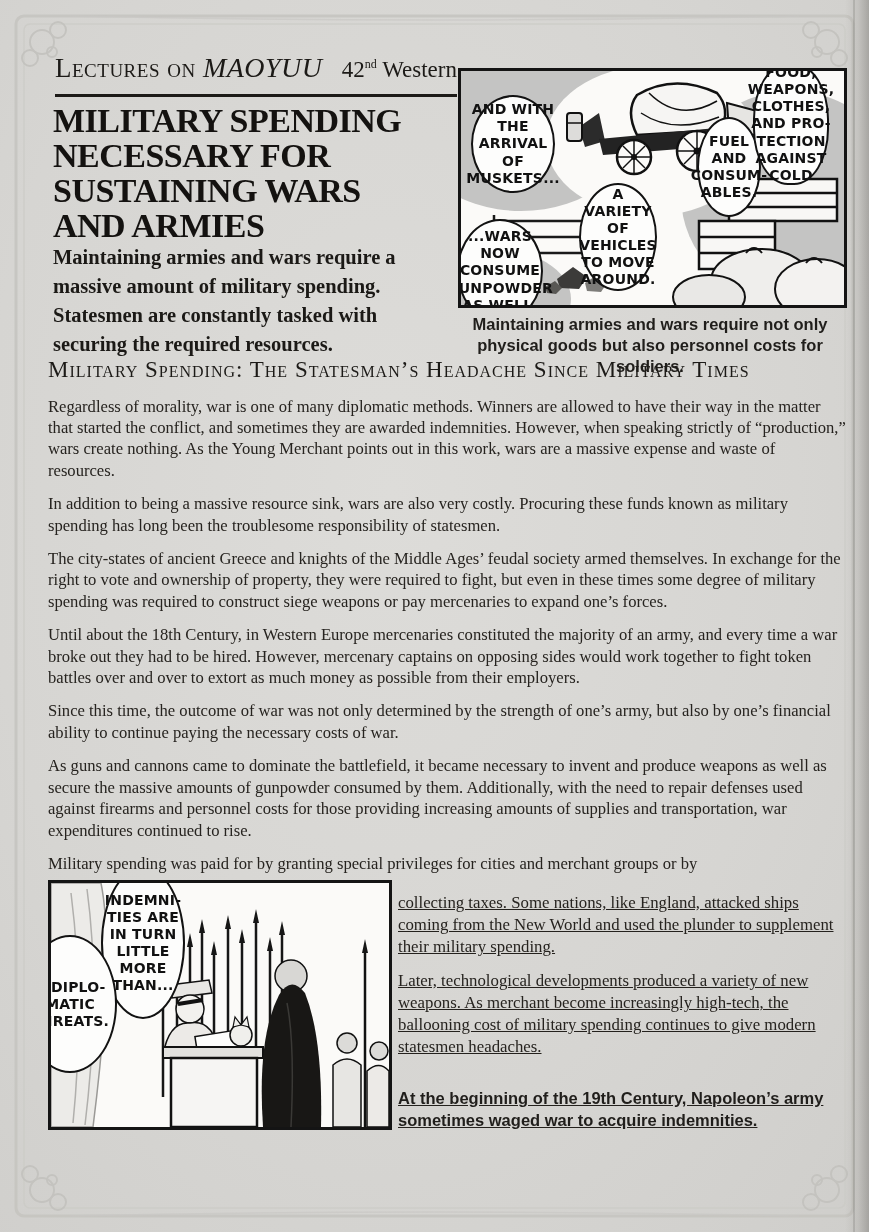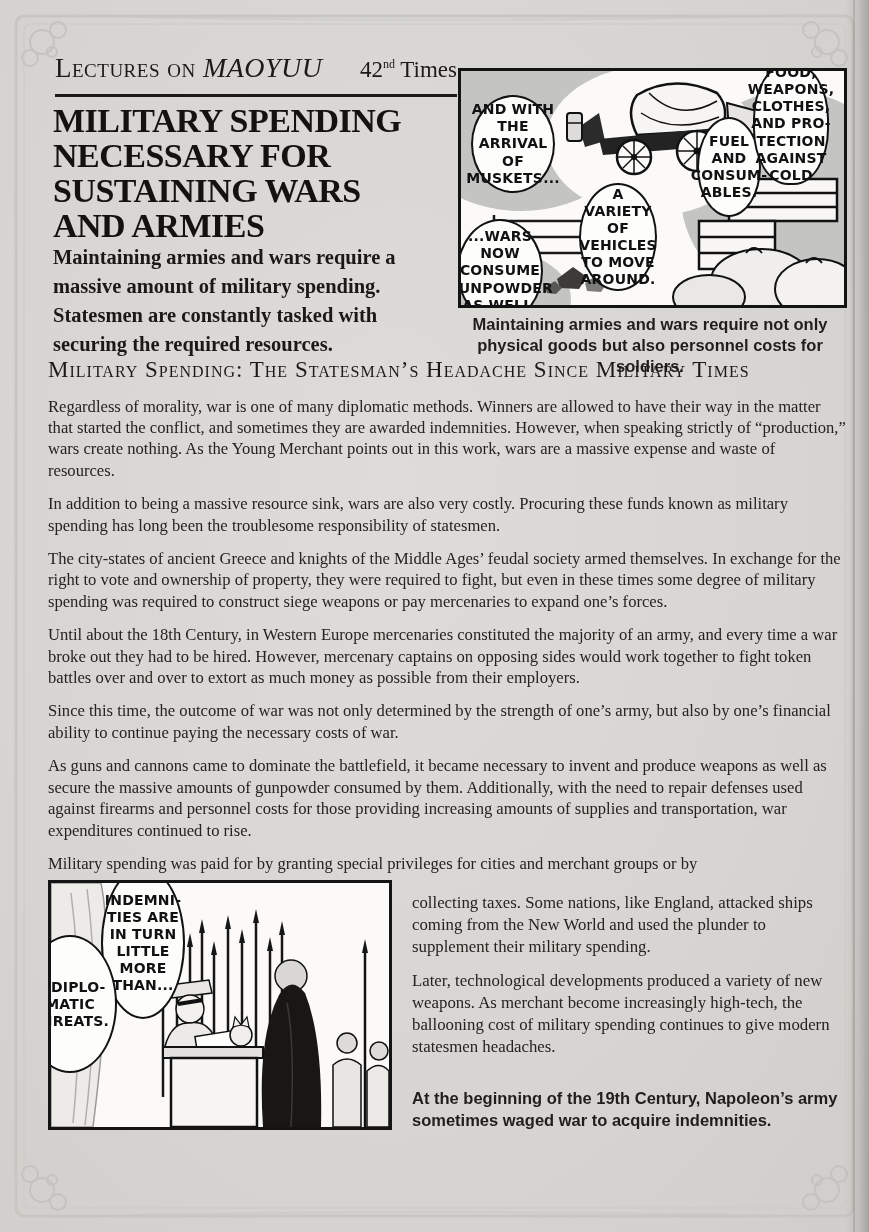--- a/index.html
+++ b/index.html
@@ -44,21 +44,21 @@
   .caption{font-family:"Liberation Sans", sans-serif;font-weight:bold;color:#201e1b;}
   #top-caption{position:absolute;left:452px;top:314px;width:396px;text-align:center;font-size:16.5px;line-height:1.28;z-index:2;}
   #bottom-caption{font-size:16.5px;line-height:1.3;margin-top:30px;}
 
   
   #content{position:absolute;left:48px;top:356px;width:798px;z-index:2;}
   #section-heading{font-variant:small-caps;font-weight:500;font-size:23px;line-height:1.2;
     letter-spacing:1px;color:#1c1a17;margin:0 0 9px 0;}
   .para{font-size:16.6px;line-height:21.4px;margin:12px 0 10px 0;color:#26231f;text-align:left;}
   #wrap-row{display:flex;margin-top:6px;}
-  #wrap-right{flex:1;padding-left:20px;}
+  #wrap-right{flex:1;padding-left:6px;text-decoration:underline;}
   #wrap-right .para{font-size:16.8px;line-height:22px;margin-bottom:11px;}
 </style>
 </head>
 <body>
 
 <div id="page">
 
   <svg id="frame-svg" width="869" height="1232" viewBox="0 0 869 1232">
     <rect x="16" y="16" width="837" height="1200" rx="8" fill="none" stroke="#c5c4c0" stroke-width="3" opacity="0.9"></rect>
     <rect x="24" y="24" width="821" height="1184" rx="6" fill="none" stroke="#cbcac6" stroke-width="1.5" opacity="0.8"></rect>
@@ -86,21 +86,21 @@
     </g>
   </svg>
 
   <div id="header">
     <span class="hdr-left">
       <span>Lectures on</span>
       <span class="hdr-series">MAOYUU</span>
     </span>
     <span class="hdr-right">
       <span>42</span><sup>nd</sup>
-      <span>Times</span>
+      <span>Western</span>
     </span>
   </div>
   <div id="header-rule"></div>
 
   <div id="title">
     <div>MILITARY SPENDING</div>
     <div>NECESSARY FOR</div>
     <div>SUSTAINING WARS</div>
     <div>AND ARMIES</div>
   </div>

